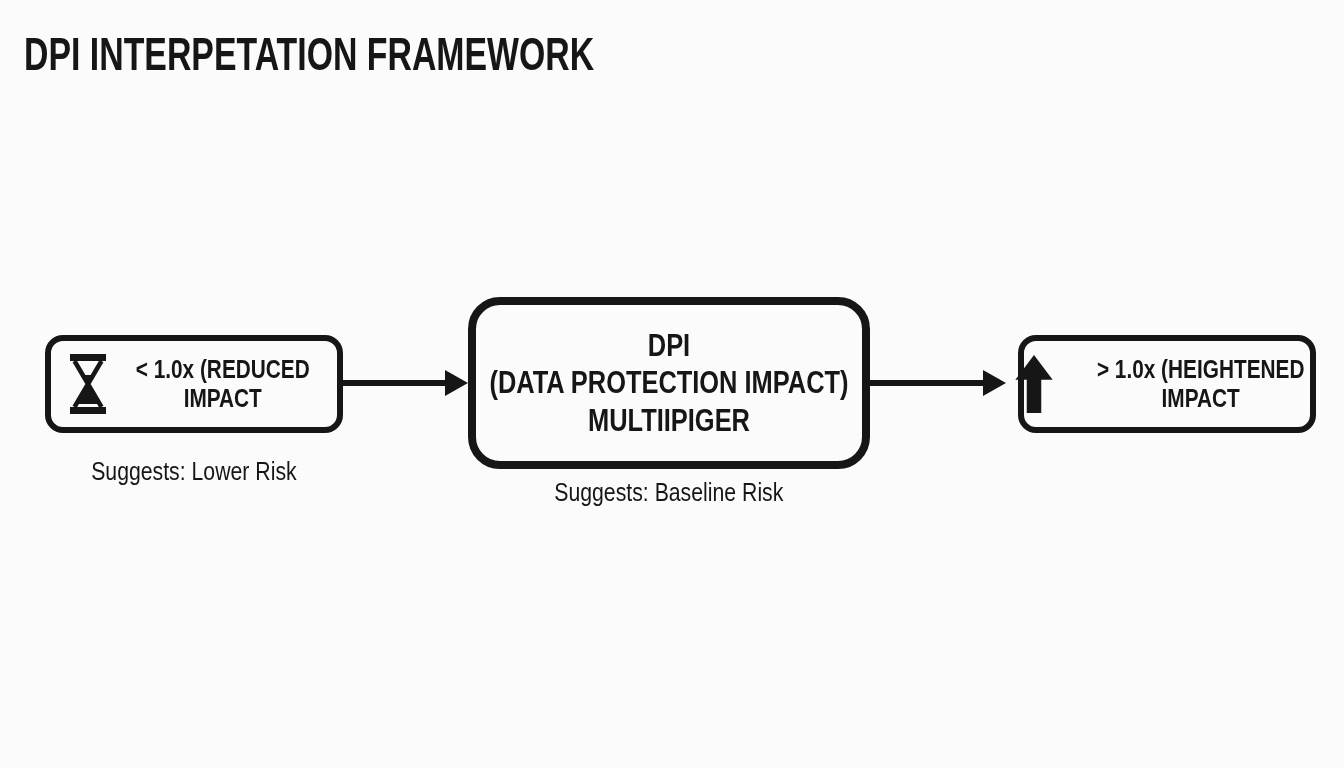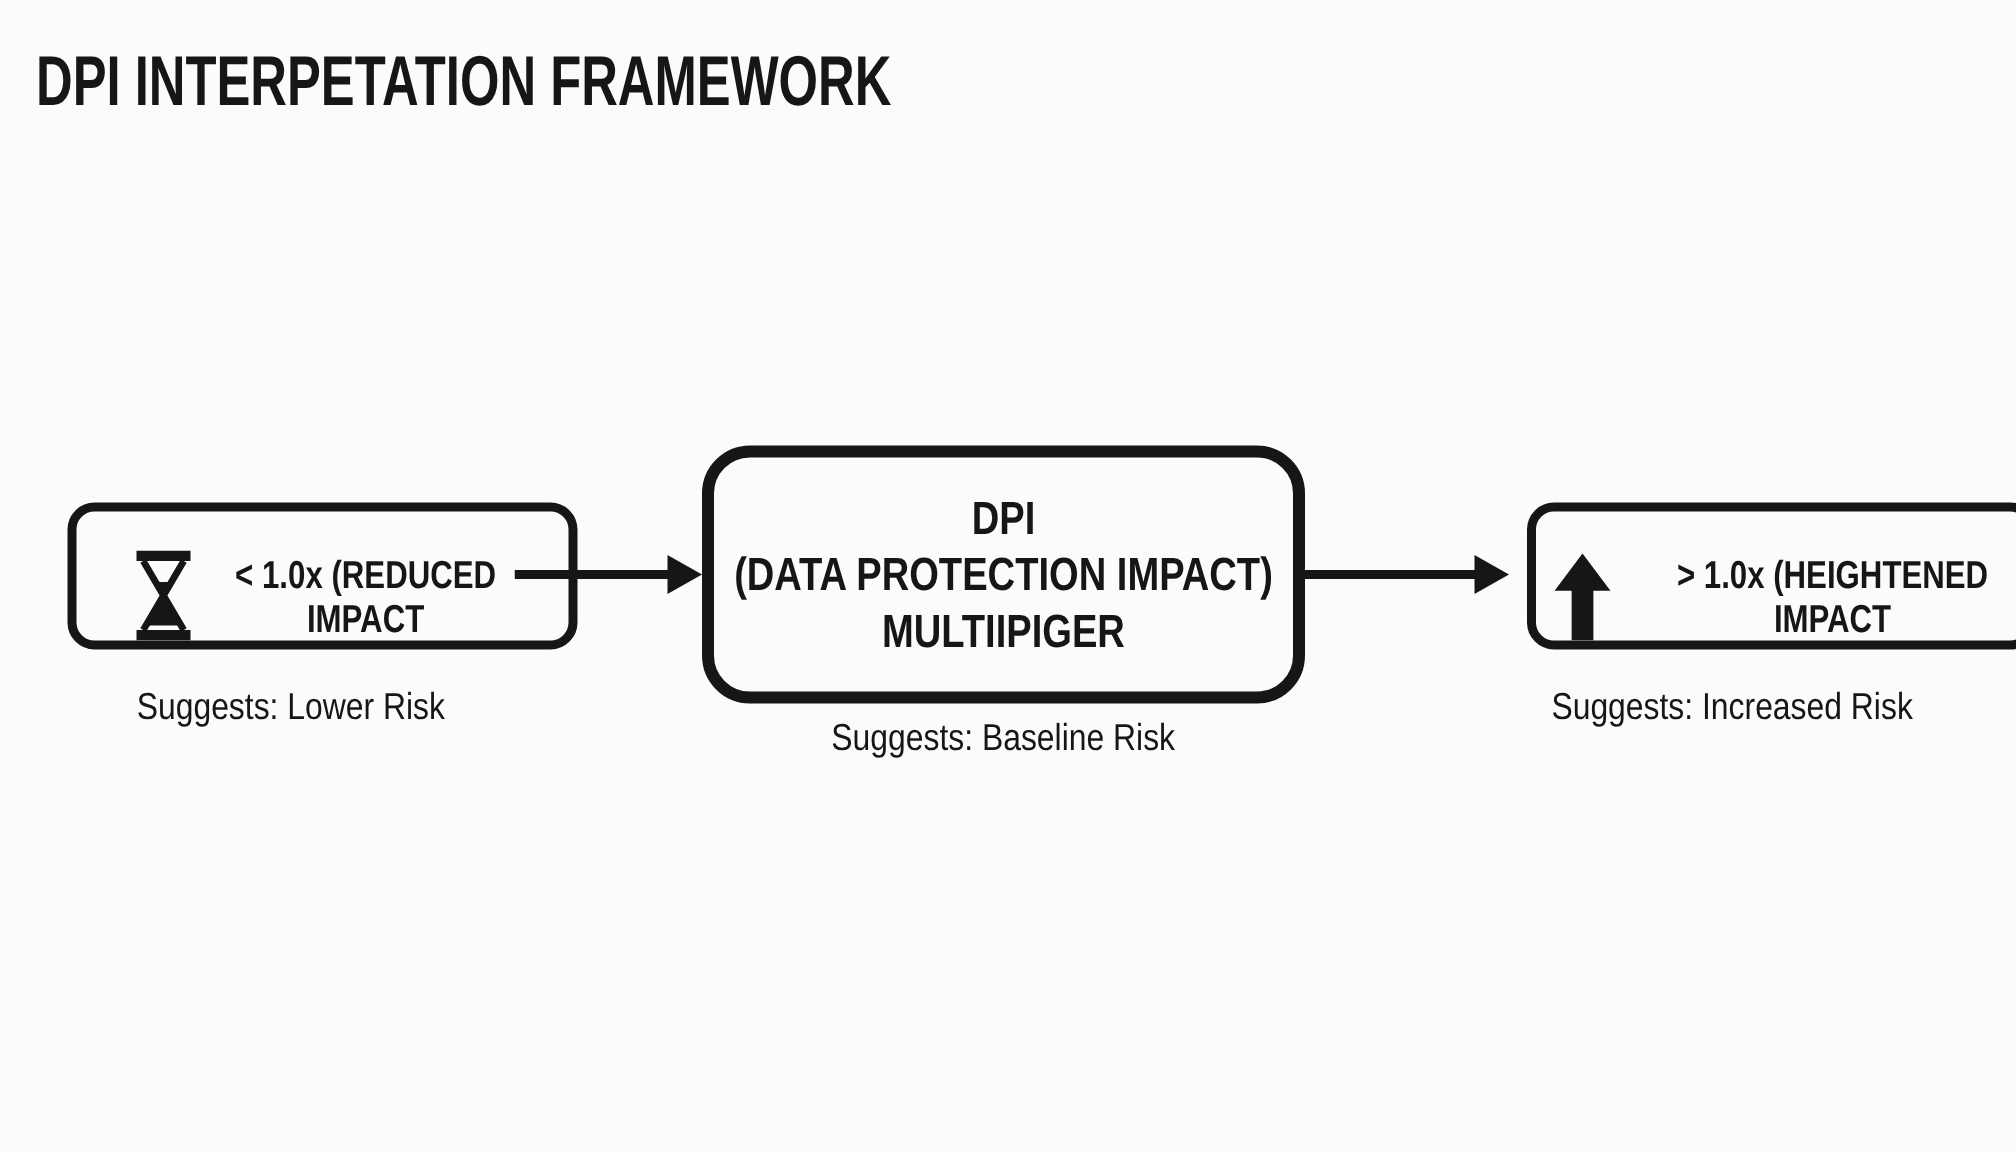--- a/index.html
+++ b/index.html
@@ -35,24 +35,23 @@
   .node {
     position: absolute;
     border: 6px solid var(--ink);
     border-radius: 18px;
     background: var(--bg);
     display: flex;
     align-items: center;
     justify-content: center;
   }
   .node-small {
-    width: 340px;
+    width: 298px;
     height: 98px;
     gap: 4px;
-    align-items: flex-end;
   }
   .node-left  { left: 45px;  top: 335px; }
   .node-right { left: 1018px; top: 335px; gap: 16px; }
   .node-center {
     left: 468px;
     top: 284px;
     width: 402px;
     height: 172px;
     border-width: 8px;
     border-radius: 32px;
@@ -167,17 +166,14 @@
       <div>IMPACT</div>
     </div>
   </div>
 
   <div class="caption caption-center">
     <span class="caption-inner">Suggests: Baseline Risk</span>
   </div>
   <div class="caption caption-left">
     <span class="caption-inner">Suggests: Lower Risk</span>
   </div>
-  <div class="caption caption-right">
-    <span class="caption-inner">Suggests: Increased Risk</span>
-  </div>
 
 </div>
 
 </body></html>

